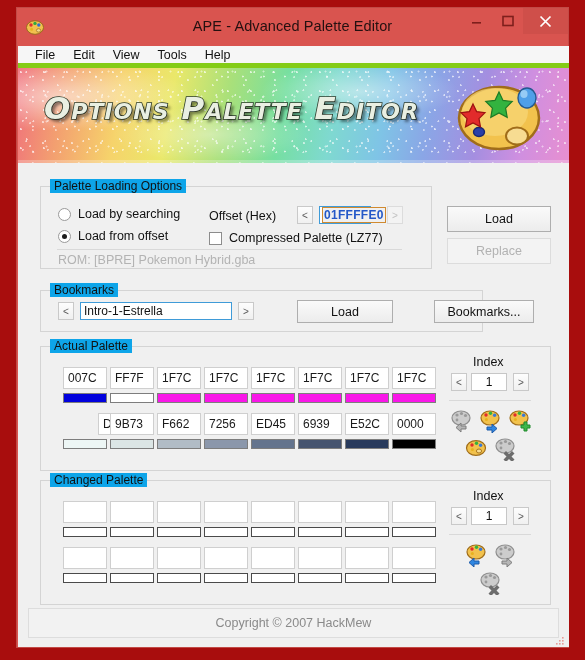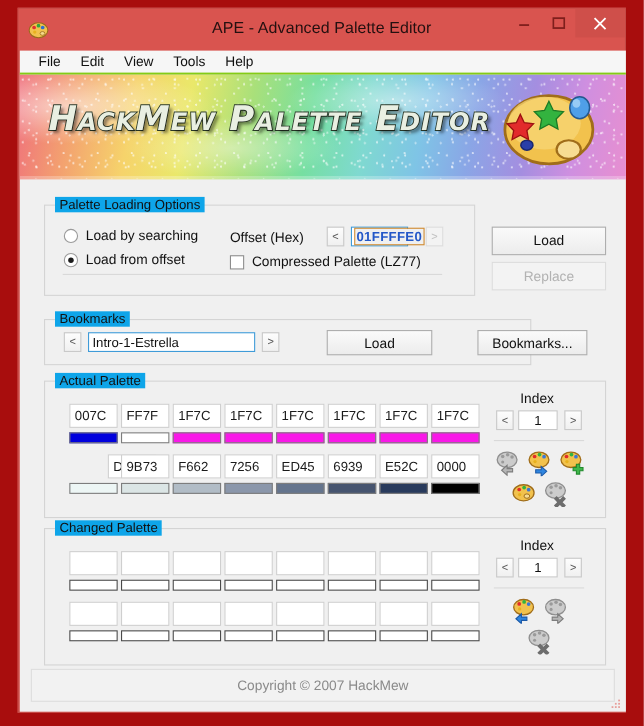--- a/index.html
+++ b/index.html
@@ -60,21 +60,21 @@
   #btn-max { right: 45px; }
   #btn-close { right: 0; width: 45px; background: #cf4f4a; }
   .win-btn svg { display:block; }
 
   
   #menu-bar {
     position: absolute;
     left: 1px; top: 38px;
     width: 551px; height: 22px;
     background: #f6f6f6;
-    border-bottom: 2px solid #84cc16;
+    border-bottom: 5px solid #84cc16;
     display: flex;
     align-items: center;
     padding-left: 8px;
   }
   .menu-item {
     font-size: 12.5px;
     color: #101010;
     padding: 2px 9px;
     cursor: default;
   }
@@ -320,21 +320,21 @@
       <div class="menu-item">Edit</div>
       <div class="menu-item">View</div>
       <div class="menu-item">Tools</div>
       <div class="menu-item">Help</div>
     </div>
 
     <div id="client">
 
       <div id="banner">
         <div id="banner-noise"></div>
-        <div id="banner-title">HackMew Palette Editor</div>
+        <div id="banner-title">Options Palette Editor</div>
         <div id="banner-palette">
           <svg viewBox="0 0 96 80" width="96" height="80">
             <ellipse cx="48" cy="42" rx="40" ry="31" fill="#f2c24d" stroke="#a06d1a" stroke-width="2.5"></ellipse>
             <ellipse cx="44" cy="36" rx="33" ry="24" fill="#f7d675" opacity=".75"></ellipse>
             <ellipse cx="66" cy="60" rx="11" ry="8.5" fill="#f7dc92" stroke="#a06d1a" stroke-width="2"></ellipse>
             <ellipse cx="28" cy="56" rx="5.5" ry="4.5" fill="#2a3fa8" stroke="#1a2870" stroke-width="1.4"></ellipse>
             <path d="M22 28 l3.6 7.6 8.4 1 -6 6 1.5 8.3 -7.5-4 -7.5 4 1.5-8.3 -6-6 8.4-1z" fill="#e22b2b" stroke="#9c1111" stroke-width="1.2"></path>
             <path d="M48 16 l4 8.4 9.2 1.1 -6.6 6.6 1.6 9.2 -8.2-4.4 -8.2 4.4 1.6-9.2 -6.6-6.6 9.2-1.1z" fill="#33b33f" stroke="#1c7a25" stroke-width="1.2"></path>
             <ellipse cx="76" cy="22" rx="9" ry="10" fill="#4f9fe8" stroke="#24598f" stroke-width="1.4"></ellipse>
             <ellipse cx="73" cy="18" rx="3.6" ry="4" fill="#a8d6f7" opacity=".8"></ellipse>
@@ -362,20 +362,21 @@
           <span class="sel-text">01FFFFE0</span>
         </div>
         <div class="spin-btn dim" style="position:absolute; left:346px; top:19px;">&gt;</div>
 
         <div style="position:absolute; left:168px; top:44px; display:flex; align-items:center;">
           <span class="checkbox"></span>
           <span class="radio-label">Compressed Palette (LZ77)</span>
         </div>
 
         <div class="divider" style="left:16px; top:62px; width:345px;"></div>
+        <div class="lbl dim" style="left:17px; top:66px;">ROM: [BPRE] Pokemon Hybrid.gba</div>
       </div>
 
       <div class="btn" style="position:absolute; left:429px; top:138px; width:104px; height:26px;">Load</div>
       <div class="btn disabled" style="position:absolute; left:429px; top:170px; width:104px; height:26px;">Replace</div>
 
       <div class="group" style="left:22px; top:222px; width:443px; height:42px;">
         <div class="group-title">Bookmarks</div>
 
         <div class="spin-btn" style="position:absolute; left:17px; top:11px;">&lt;</div>
         <input class="txt focus" style="position: absolute; left: 39px; top: 11px; width: 152px;" value="Intro-1-Estrella">

